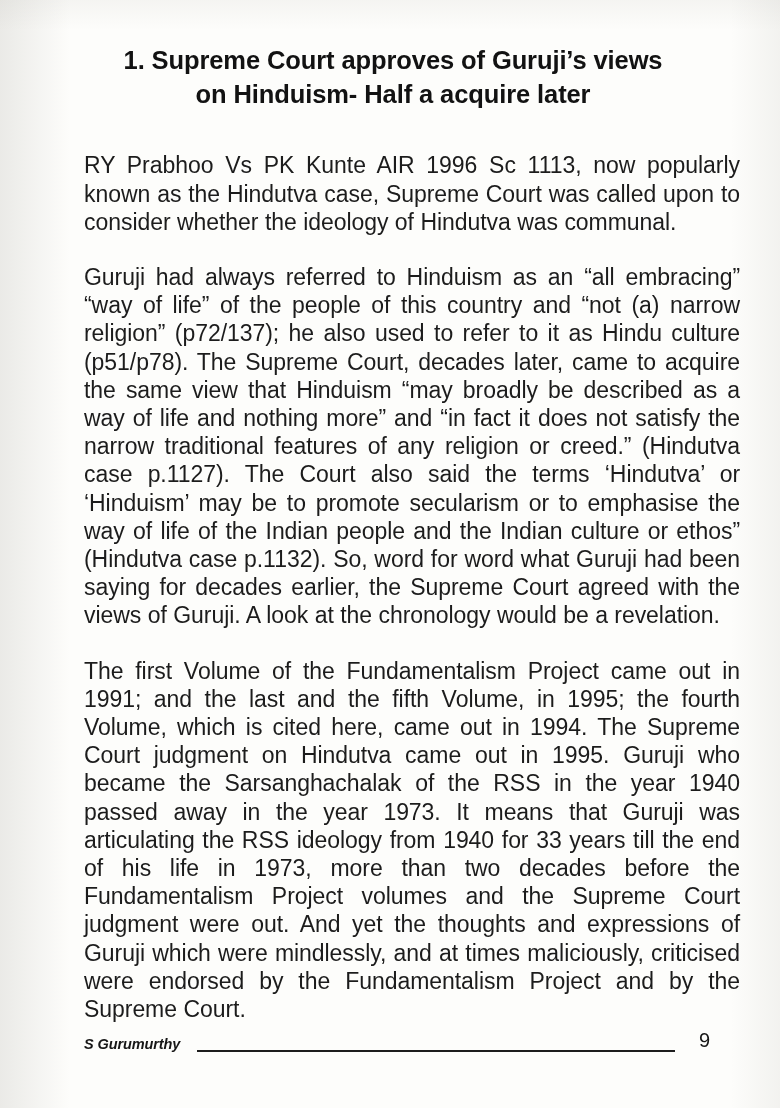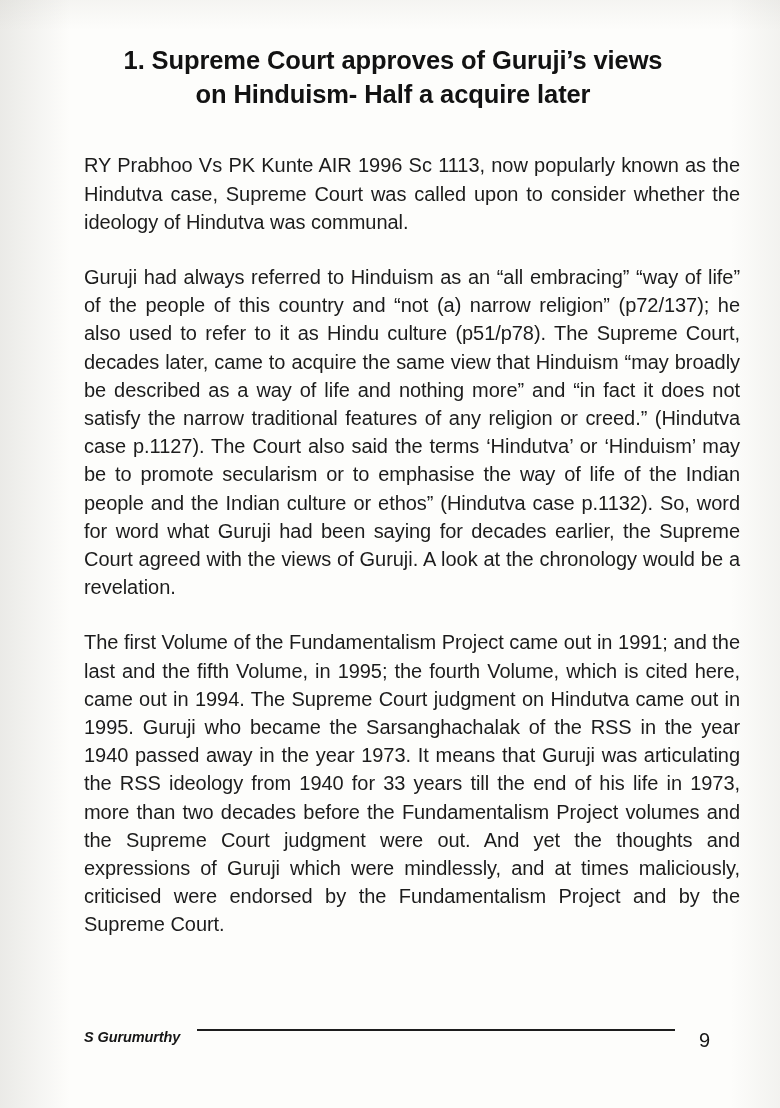--- a/index.html
+++ b/index.html
@@ -54,38 +54,38 @@
     letter-spacing: -0.1px;
     color: #121212;
     width: 630px;
     margin-left: -6px;
   }
   .body-copy {
     margin-top: 40px;
   }
   p.para {
     margin: 0 0 27px 0;
-    font-size: 20px;
+    font-size: 23px;
     line-height: 28.2px;
     text-align: justify;
     text-justify: inter-word;
     color: #1c1c1c;
     letter-spacing: -0.05px;
     word-spacing: 0.1px;
   }
   p.para:last-child {
     margin-bottom: 0;
   }
   .footer {
     position: absolute;
     left: 84px;
     right: 70px;
     bottom: 56px;
     display: flex;
-    align-items: flex-start;
+    align-items: flex-end;
     gap: 0;
   }
   .footer-author {
     font-size: 14.5px;
     font-weight: bold;
     font-style: italic;
     color: #161616;
     white-space: nowrap;
     letter-spacing: -0.1px;
   }

